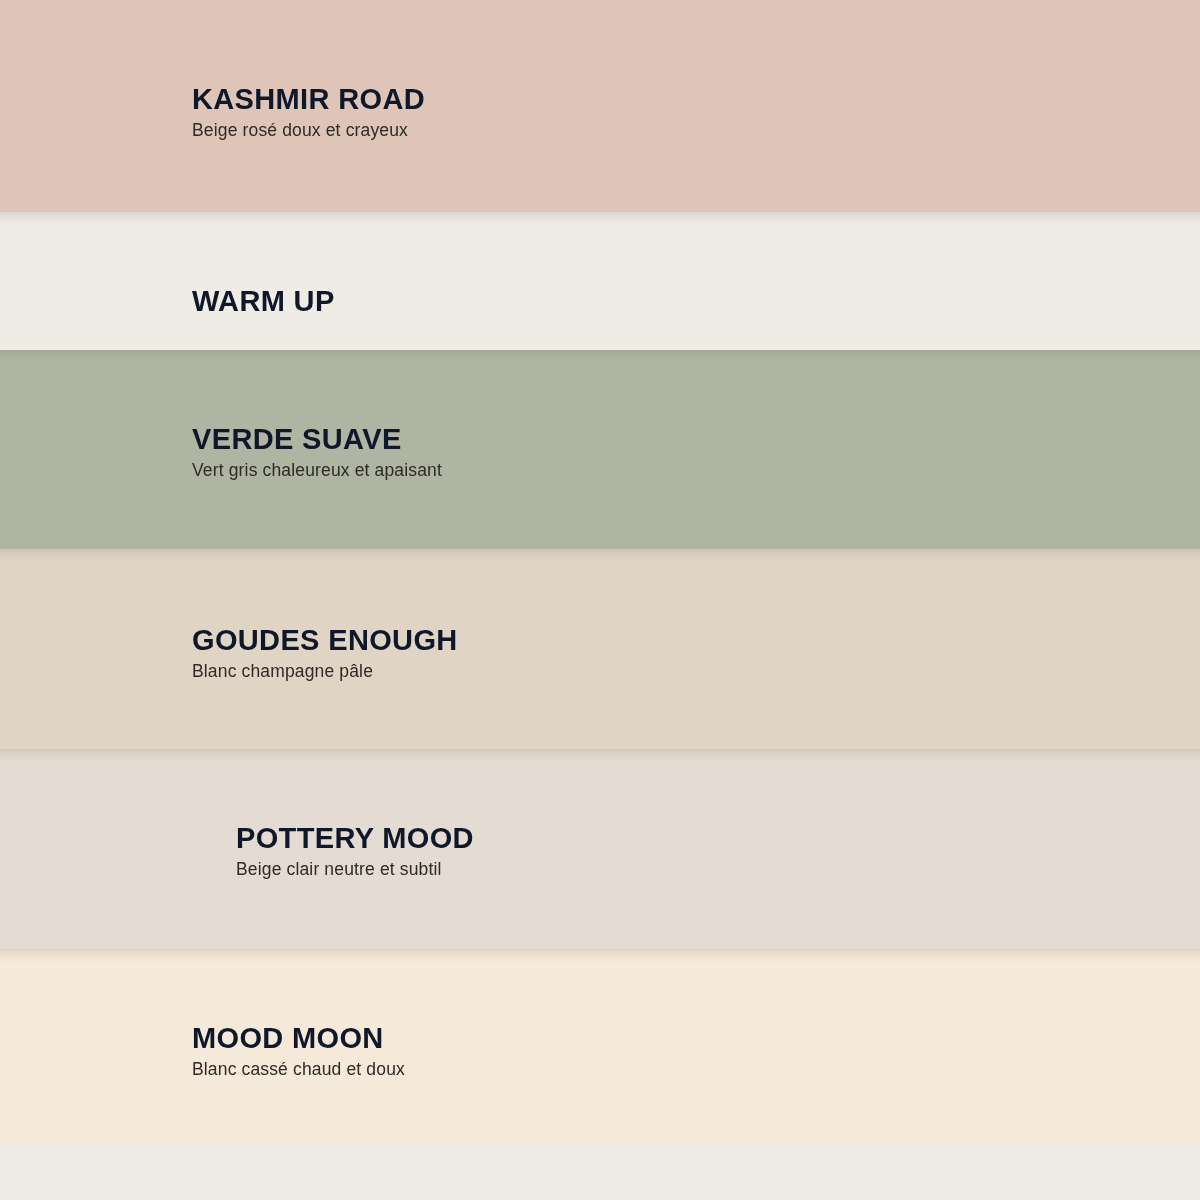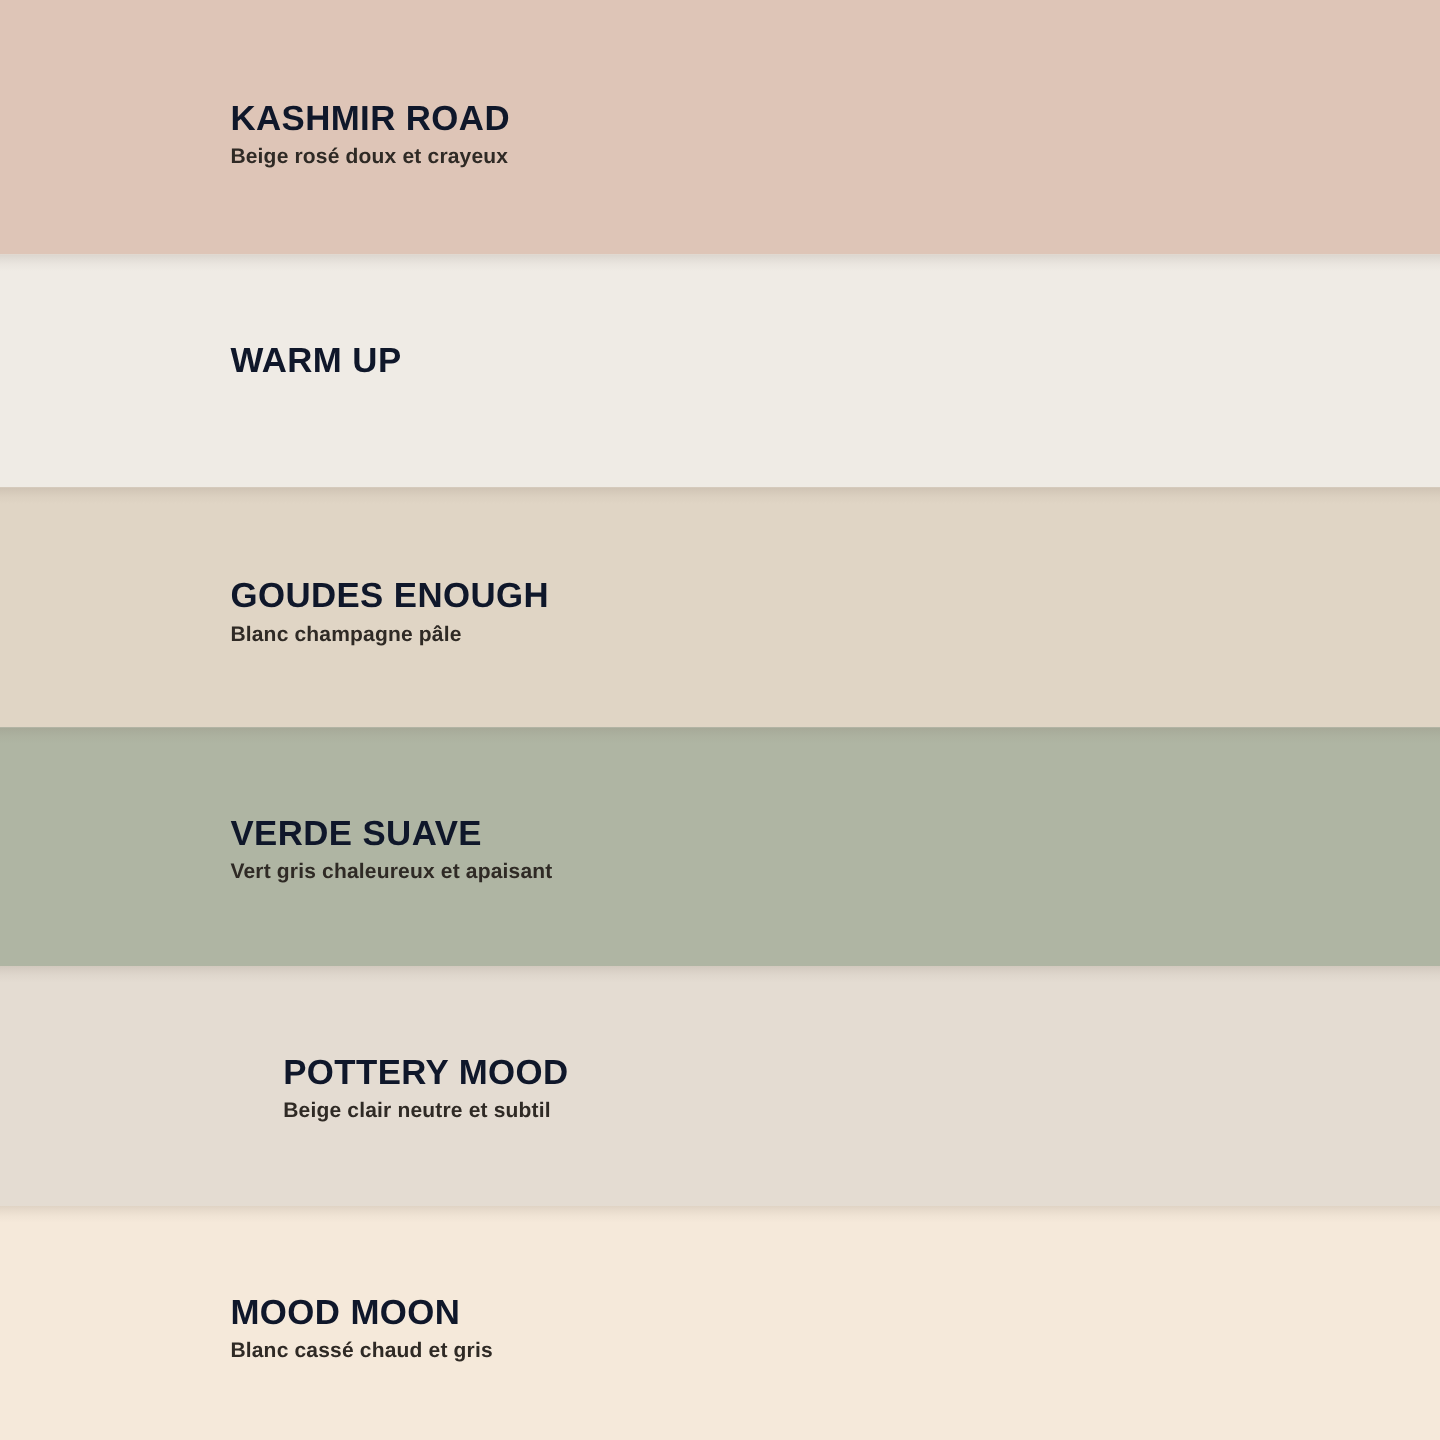--- a/index.html
+++ b/index.html
@@ -63,60 +63,60 @@
     font-weight: 700;
     letter-spacing: 0.35px;
     line-height: 1.05;
     color: #0f172a;
     margin: 0 0 6px 0;
     white-space: nowrap;
   }
 
   .swatch-desc {
     font-size: 17.5px;
-    font-weight: 700;
+    font-weight: 400;
     letter-spacing: 0.15px;
     line-height: 1.2;
     color: #2F2A25;
     margin: 0;
     white-space: nowrap;
   }
 </style>
 </head>
 <body style="background: rgb(239, 235, 229);">
 
 <div class="palette">
     <div class="swatch" style="height: 212px; background: rgb(222, 197, 183);">
       <div class="swatch-inner" style="top: 84px;">
         <div class="swatch-name">KASHMIR ROAD</div>
         <div class="swatch-desc">Beige rosé doux et crayeux</div>
       </div>
     </div>
-    <div class="swatch" style="height: 194px; background: rgb(239, 235, 229);">
+    <div class="swatch" style="height: 138px; background: rgb(239, 235, 229);">
       <div class="swatch-inner" style="top: 74px;">
         <div class="swatch-name">WARM UP</div>
+      </div>
+    </div>
+    <div class="swatch" style="height: 199px; background: rgb(175, 181, 163);">
+      <div class="swatch-inner" style="top: 74px;">
+        <div class="swatch-name">VERDE SUAVE</div>
+        <div class="swatch-desc">Vert gris chaleureux et apaisant</div>
       </div>
     </div>
     <div class="swatch" style="height: 200px; background: rgb(224, 213, 197);">
       <div class="swatch-inner" style="top: 76px;">
         <div class="swatch-name">GOUDES ENOUGH</div>
         <div class="swatch-desc">Blanc champagne pâle</div>
-      </div>
-    </div>
-    <div class="swatch" style="height: 199px; background: rgb(175, 181, 163);">
-      <div class="swatch-inner" style="top: 74px;">
-        <div class="swatch-name">VERDE SUAVE</div>
-        <div class="swatch-desc">Vert gris chaleureux et apaisant</div>
       </div>
     </div>
     <div class="swatch" style="height: 200px; background: rgb(228, 220, 210);">
       <div class="swatch-inner" style="top: 74px; margin-left: 44px;">
         <div class="swatch-name">POTTERY MOOD</div>
         <div class="swatch-desc">Beige clair neutre et subtil</div>
       </div>
     </div>
     <div class="swatch" style="height: 195px; background: rgb(245, 233, 218);">
       <div class="swatch-inner" style="top: 74px;">
         <div class="swatch-name">MOOD MOON</div>
-        <div class="swatch-desc">Blanc cassé chaud et gris</div>
+        <div class="swatch-desc">Blanc cassé chaud et doux</div>
       </div>
     </div>
   </div>
 
 </body></html>

